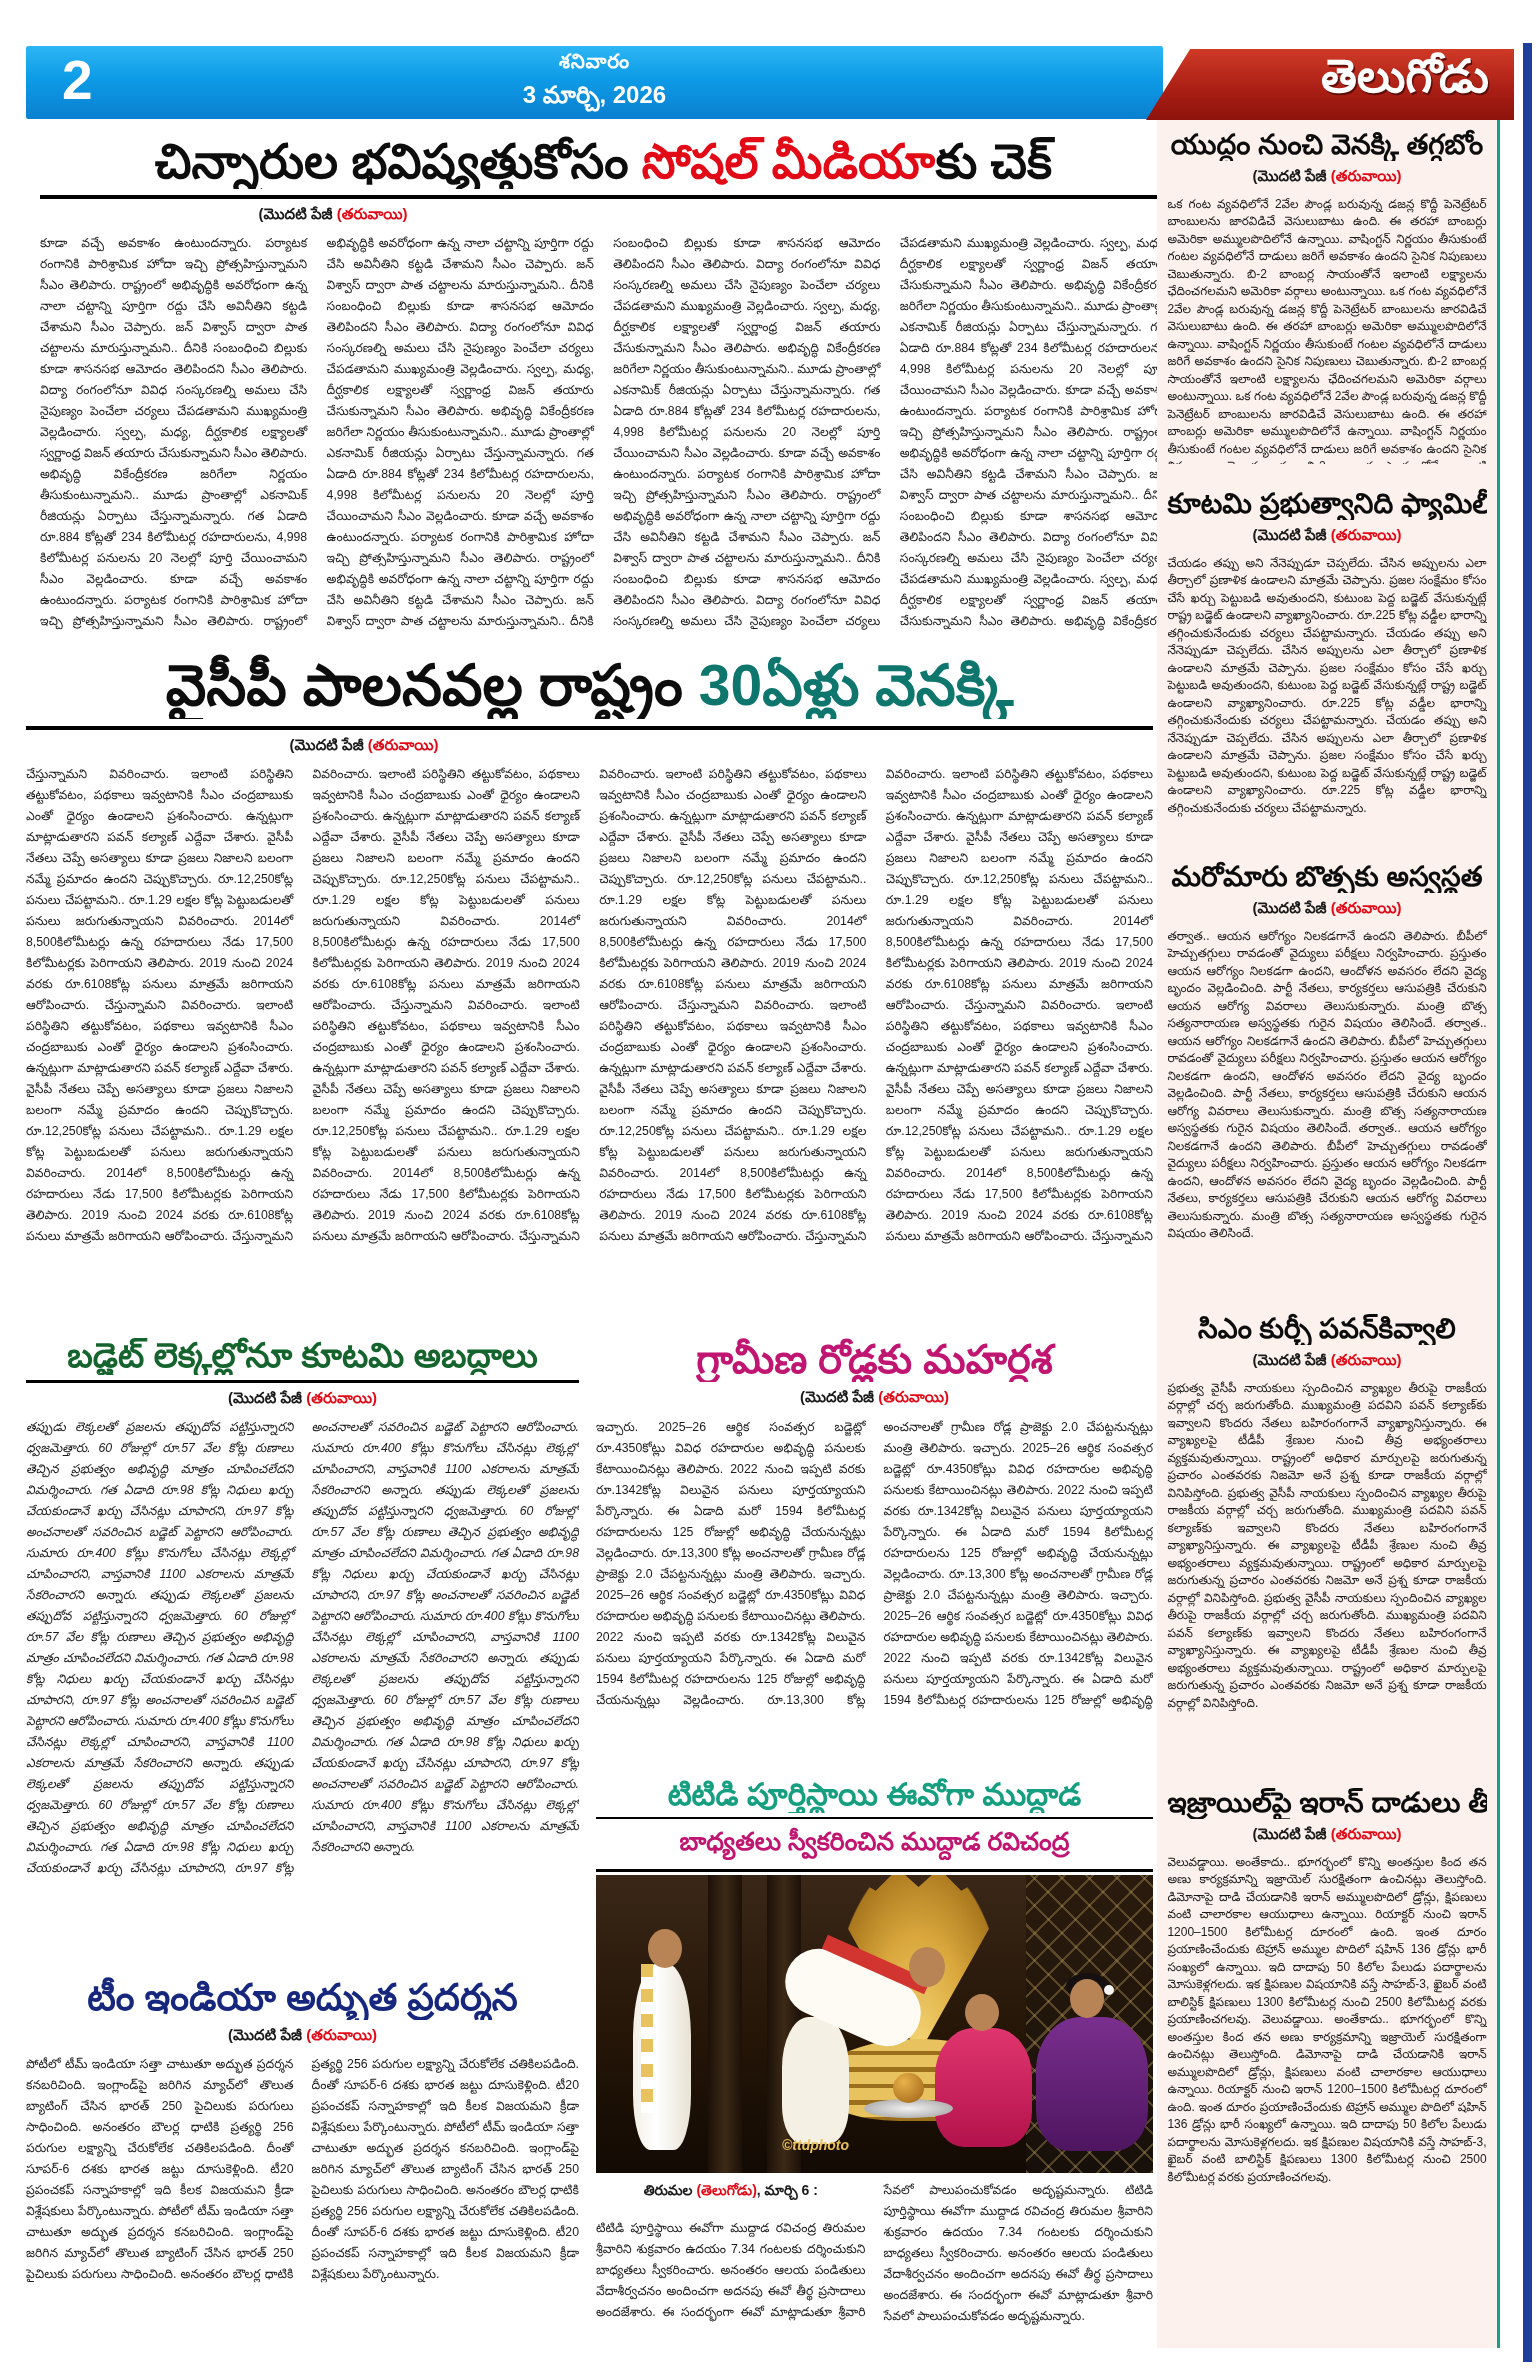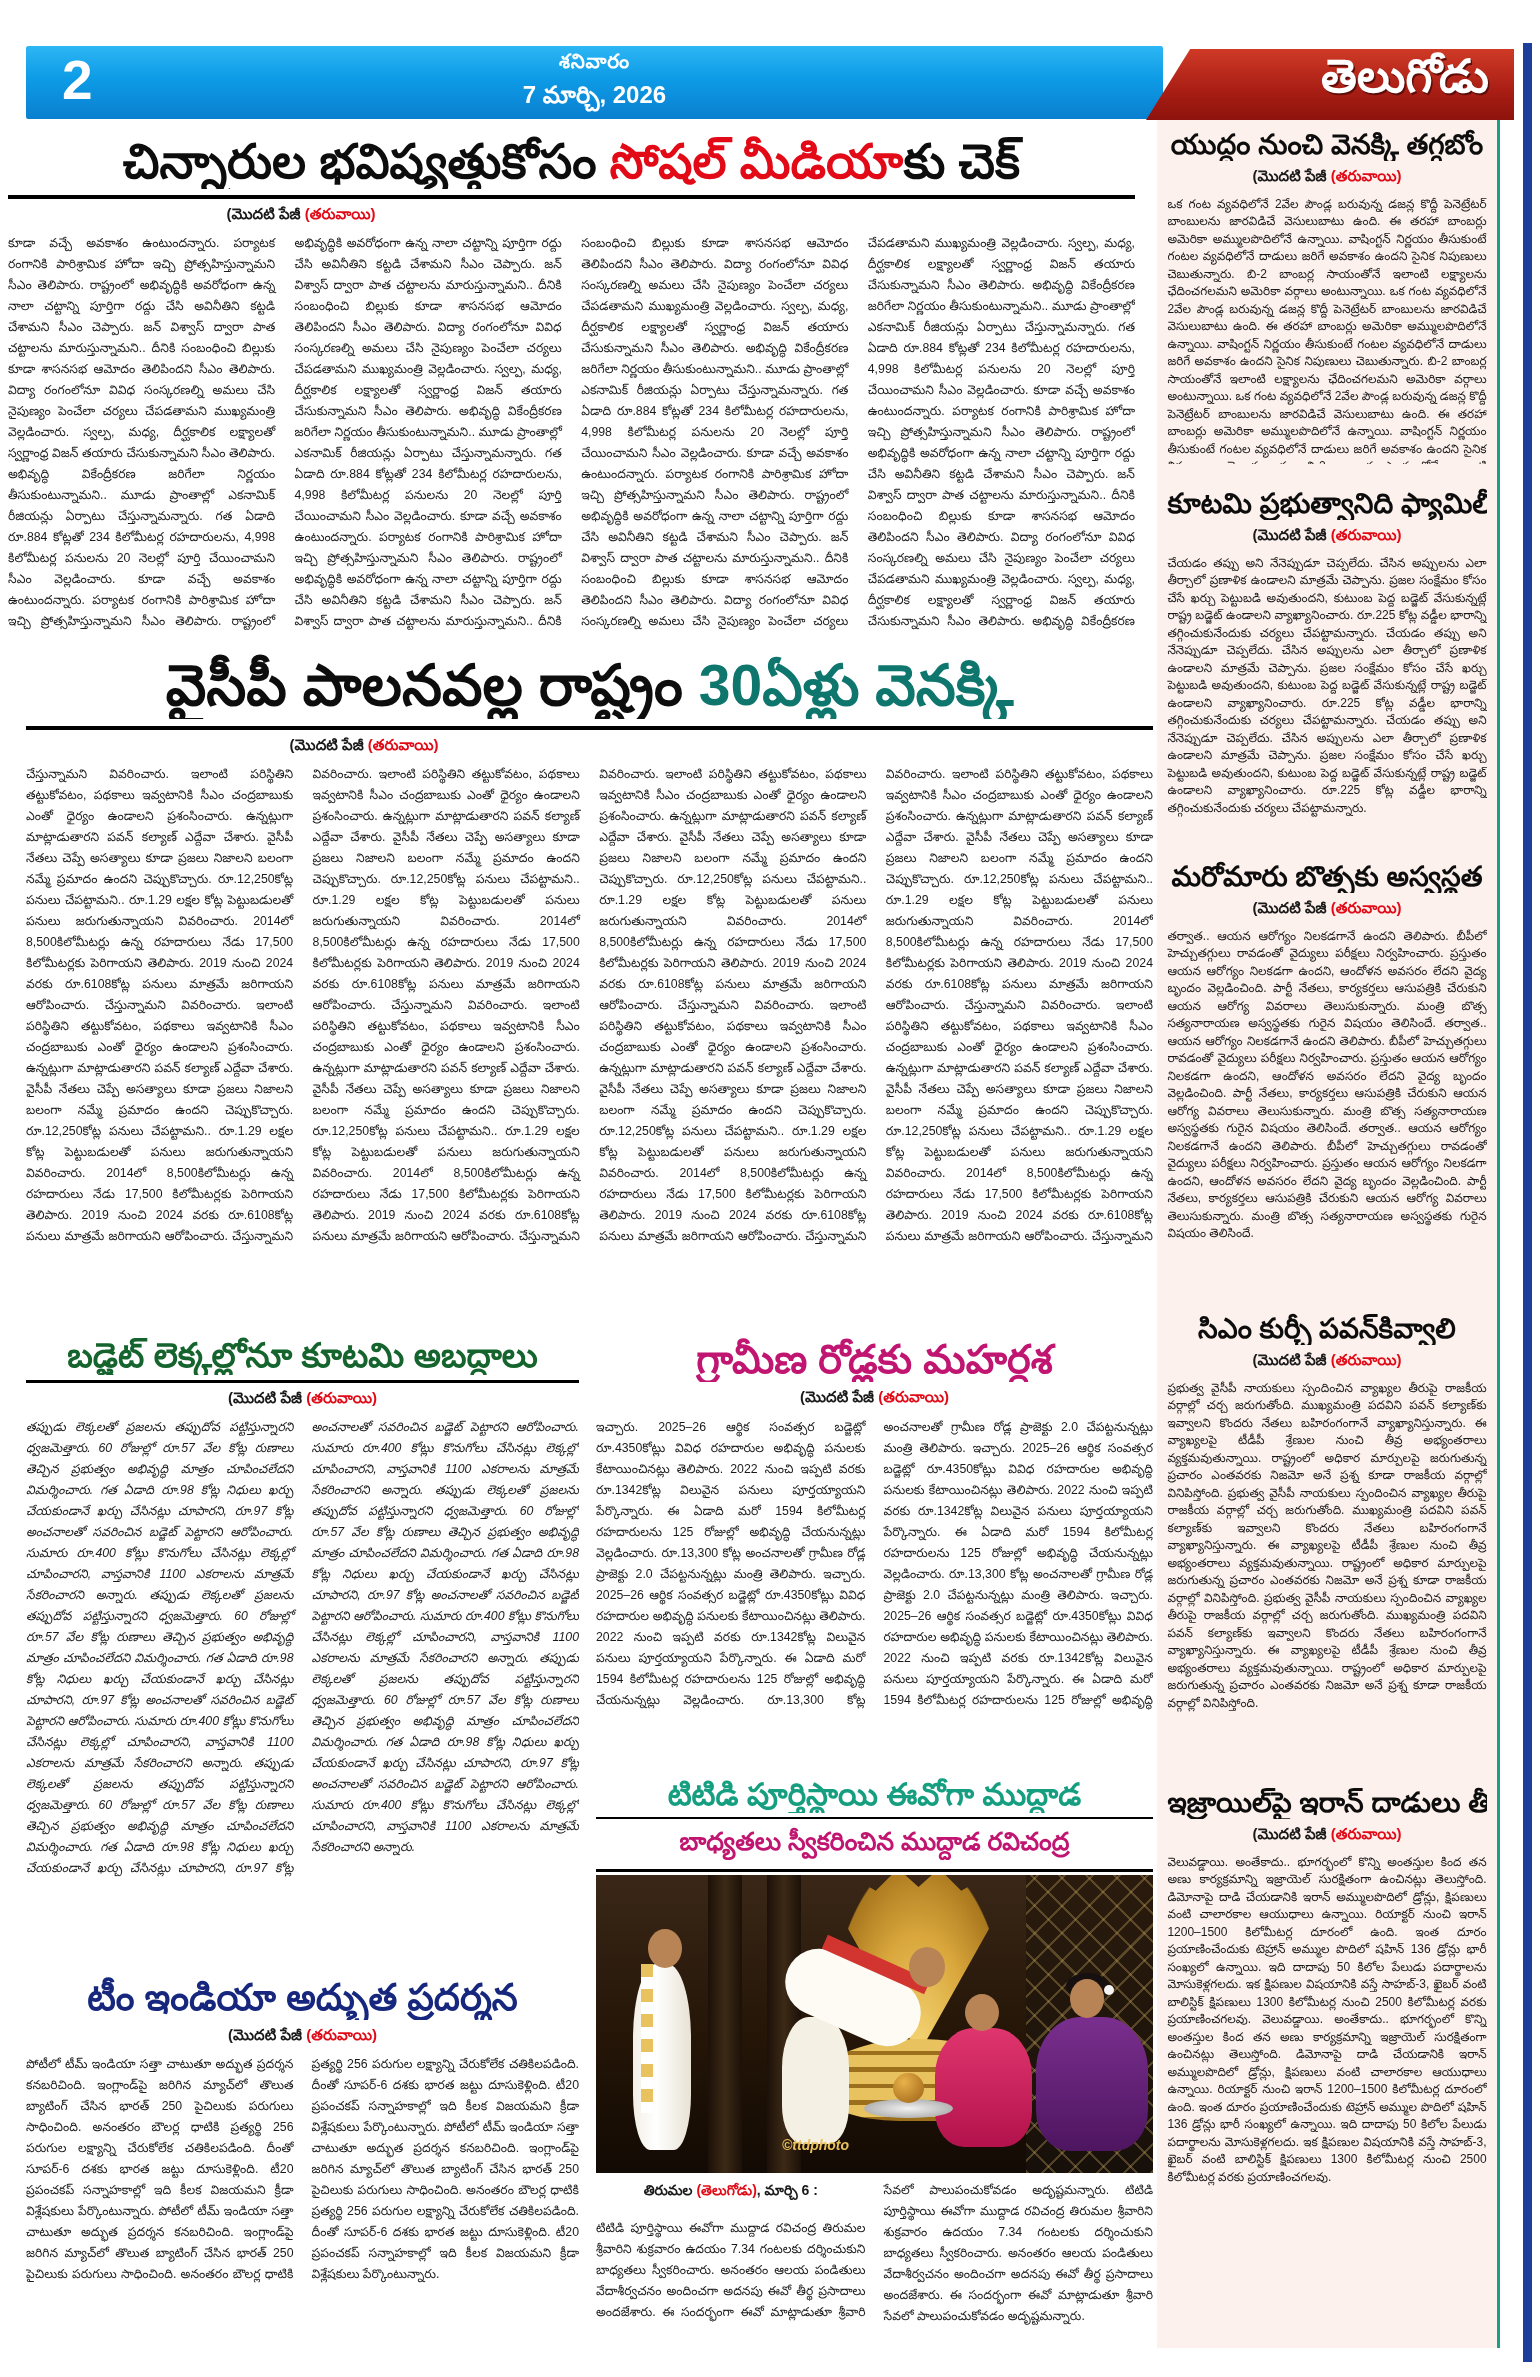--- a/index.html
+++ b/index.html
@@ -31,21 +31,21 @@
   .cols4{column-count:4;column-gap:19.4px;}
   .cols2{column-count:2;column-gap:18px;}
   .black{color:#0d0d0d;}
   .red{color:#e20a16;}
   .blue{color:#0f766e;}
   .green{color:#15642e;}
   .magenta{color:#c01570;}
   .teal{color:#159e7f;}
   .navy{color:#16277d;}
   
-  #art1{left:8px;top:134px;width:1127px;}
+  #art1{left:40px;top:134px;width:1127px;}
   #art1 .headline{font-size:48px;}
   #art2{left:26px;top:653px;width:1127px;}
   #art2 .headline{font-size:57px;}
   #art3{left:26px;top:1336px;width:553px;}
   #art3 .headline{font-size:34px;}
   #art4{left:26px;top:1977px;width:553px;}
   #art4 .headline{font-size:37px;}
   #art5{left:596px;top:1336px;width:557px;}
   #art5 .headline{font-size:40px;}
   #art6{left:596px;top:1777px;width:557px;}
@@ -103,21 +103,21 @@
   #art5 .bodytxt{height:313px;}
   #art6 .bodytxt{height:149px;margin-top:7.5px;}
 </style>
 </head>
 <body>
 
 <div class="abs topbar">
   <div class="pagenum">2</div>
   <div class="datebox">
     <div class="day">శనివారం</div>
-    <div class="date">7 మార్చి, 2026</div>
+    <div class="date">3 మార్చి, 2026</div>
   </div>
 </div>
 <div class="abs masthead">
   <span>తెలుగోడు</span>
 </div>
 <div class="abs rightbar"></div>
 
 <div class="art" id="art1">
   <div class="headline">
     <span class="black">చిన్నారుల భవిష్యత్తుకోసం </span><span class="red">సోషల్ మీడియా</span><span class="black">కు చెక్</span>

